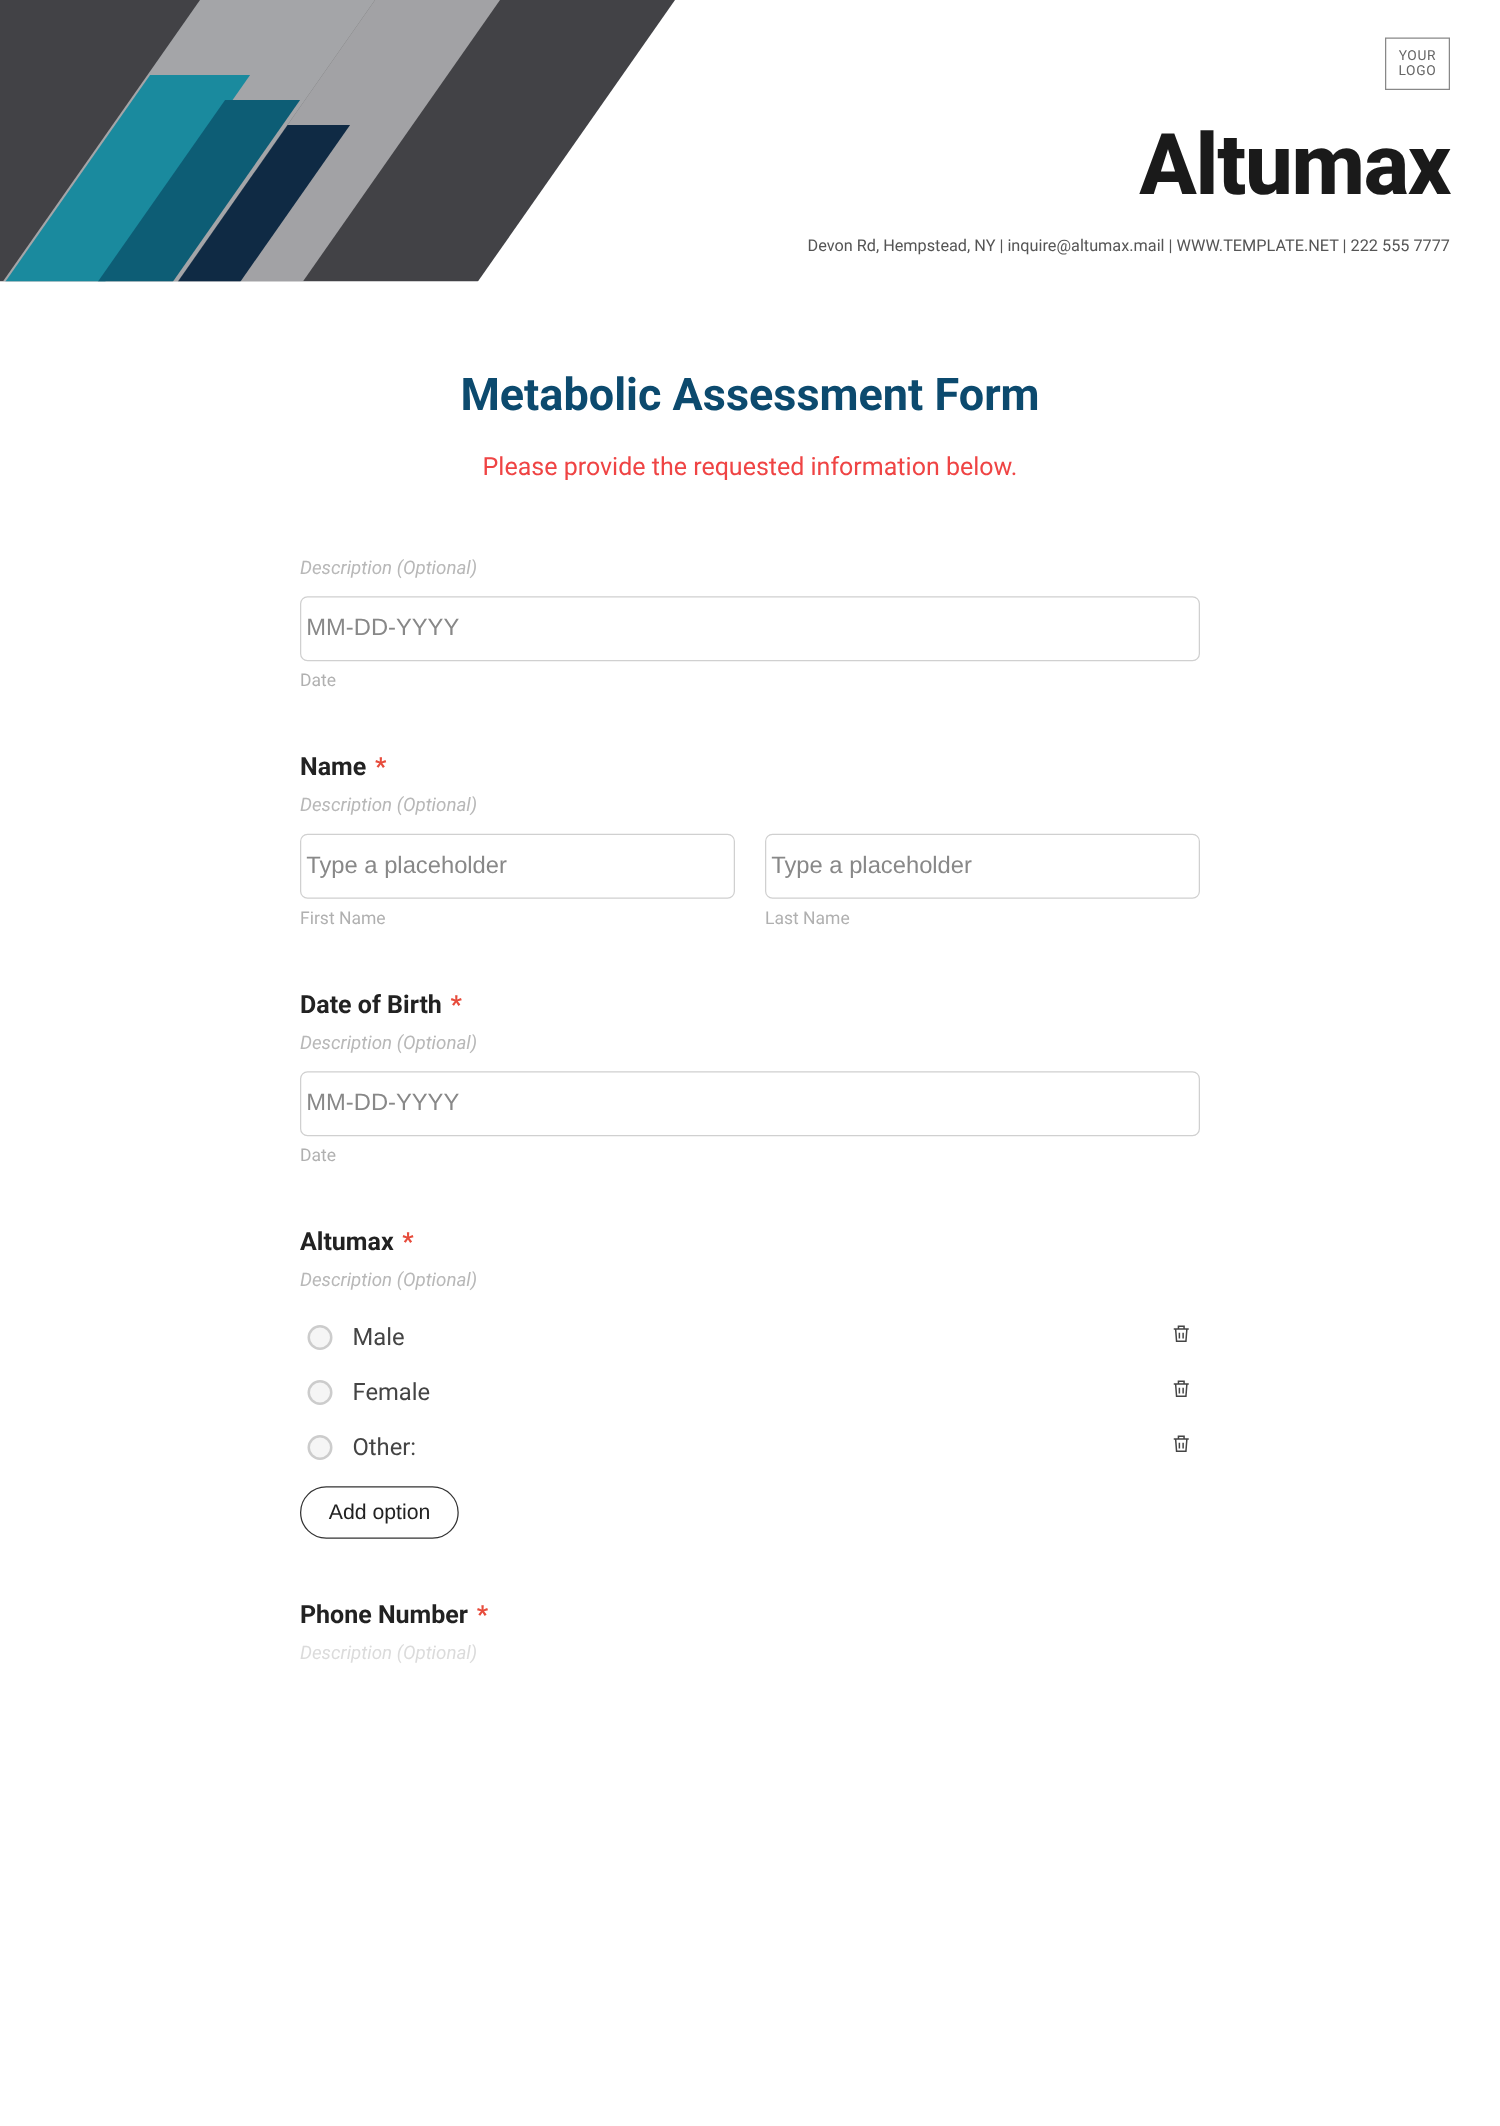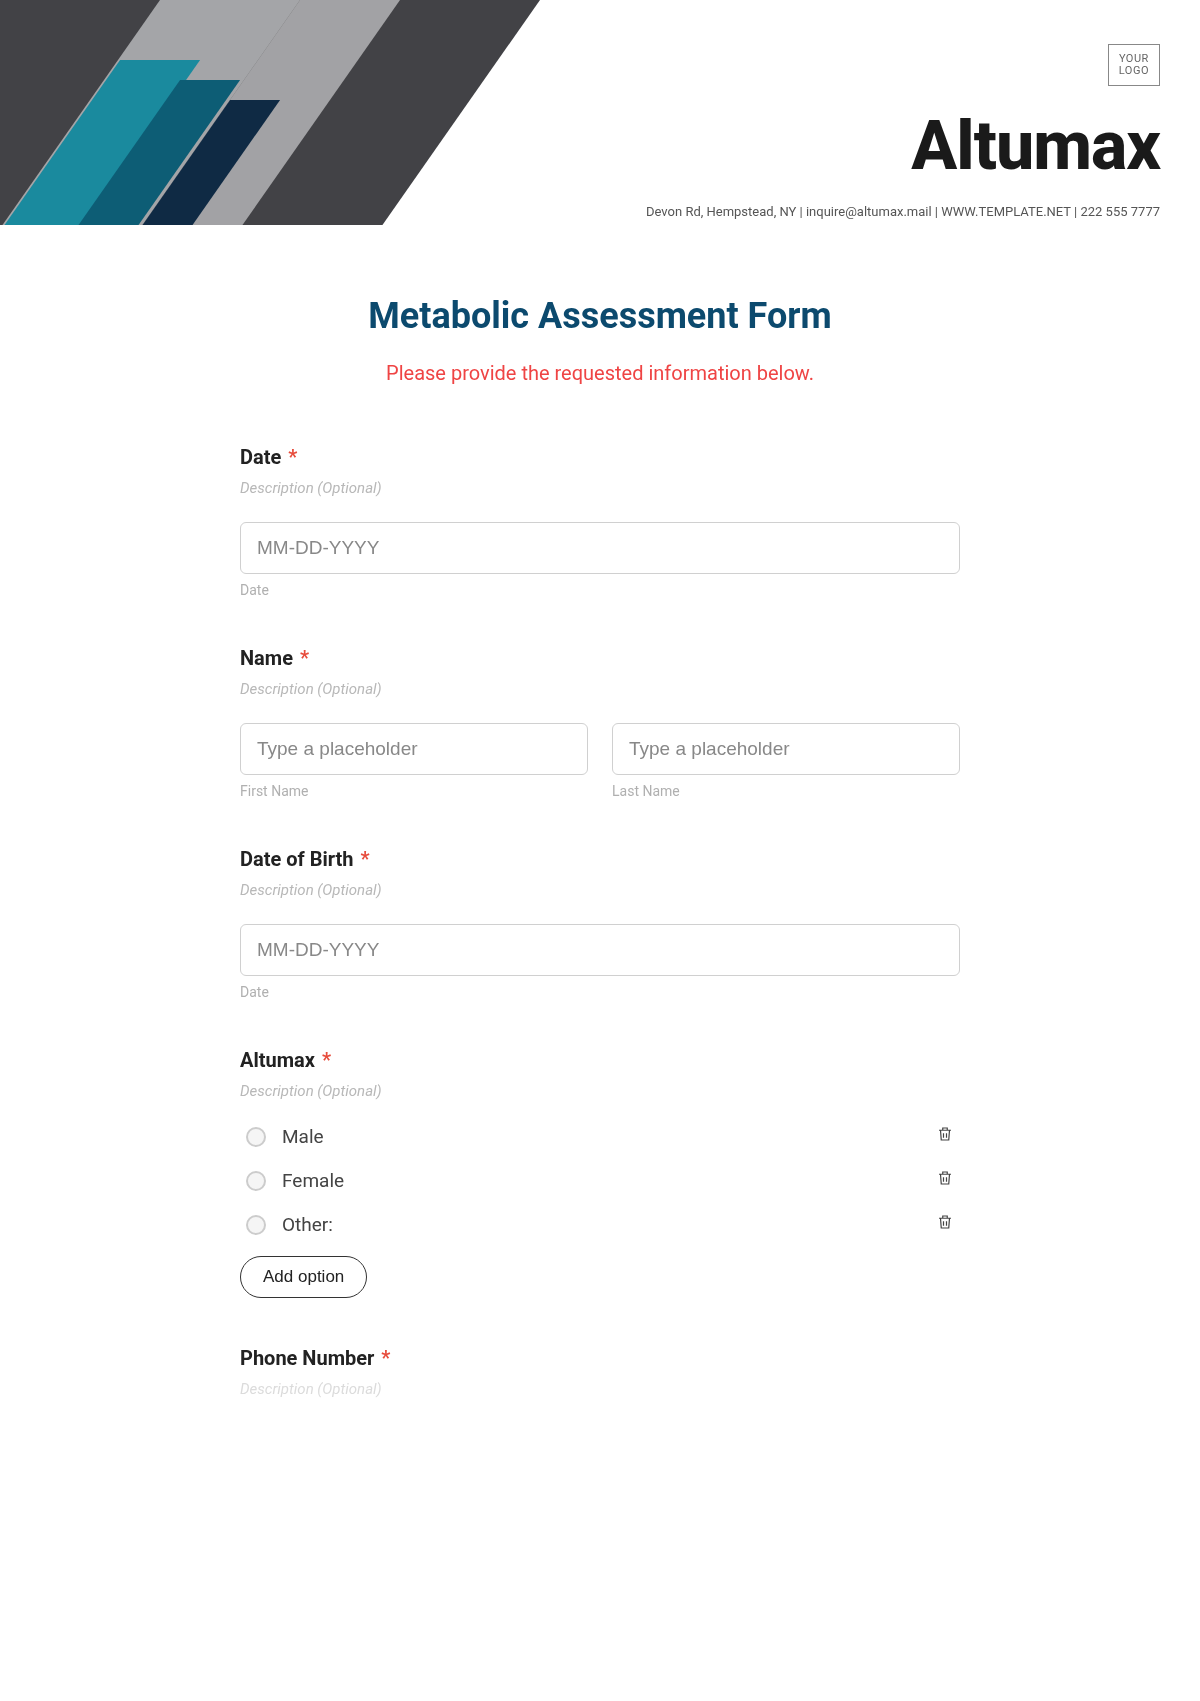--- a/index.html
+++ b/index.html
@@ -28,21 +28,21 @@
   }
   .diag.dark { background: #424246; transform: skewX(-35deg); left: -460px; top: -300px; width: 1000px; height: 600px; }
   .diag.gray1 { background: #cfd0d2; transform: skewX(-35deg); left: 160px; top: -300px; width: 140px; height: 600px; opacity:0.7;}
   .diag.gray2 { background: #e2e3e5; transform: skewX(-35deg); left: 300px; top: -300px; width: 100px; height: 600px; opacity:0.6;}
   .diag.teal1 { background: #1a8a9e; transform: skewX(-35deg); left: -90px; top: 60px; width: 80px; height: 600px; }
   .diag.teal2 { background: #0d5d75; transform: skewX(-35deg); left: -30px; top: 80px; width: 60px; height: 600px; }
   .diag.teal3 { background: #0f2a44; transform: skewX(-35deg); left: 20px; top: 100px; width: 50px; height: 600px; }
   .header-right {
     position: absolute;
     right: 40px;
-    top: 44px;
+    top: 30px;
     text-align: right;
     z-index: 10;
   }
   .logo-box {
     display: inline-block;
     border: 1px solid #888;
     padding: 8px 10px;
     font-size: 11px;
     line-height: 1.1;
     text-align: center;
@@ -93,25 +93,24 @@
   .desc {
     font-size: 15px;
     color: #b8b8b8;
     font-style: italic;
     margin-bottom: 14px;
   }
   .input {
     width: 100%;
     border: 1px solid #d0d0d0;
     border-radius: 6px;
-    padding: 14px 16px;
+    padding: 14px 4px;
     font-size: 19px;
     color: #8b5cf6;
     background: #fff;
-    margin-top: 11px;
   }
   .input::placeholder { color: #888; }
   .sublabel {
     font-size: 14px;
     color: #b0b0b0;
     margin-top: 8px;
   }
   .row2 {
     display: flex;
     gap: 24px;
@@ -167,24 +166,20 @@
     <div class="brand">Altumax</div>
     <div class="contact">Devon Rd, Hempstead, NY | inquire@altumax.mail | WWW.TEMPLATE.NET | 222 555 7777</div>
   </div>
 </div>
 
 <div class="form-wrap">
   <h1 class="form-title">Metabolic Assessment Form</h1>
   <p class="form-sub">Please provide the requested information below.</p>
 
   <div class="field">
-    <div class="field-label">
-      <span>Date</span>
-      <span class="req">*</span>
-    </div>
     <div class="desc">Description (Optional)</div>
     <input class="input" placeholder="MM-DD-YYYY" style="">
     <div class="sublabel">Date</div>
   </div>
 
   <div class="field">
     <div class="field-label">
       <span>Name</span>
       <span class="req">*</span>
     </div>

